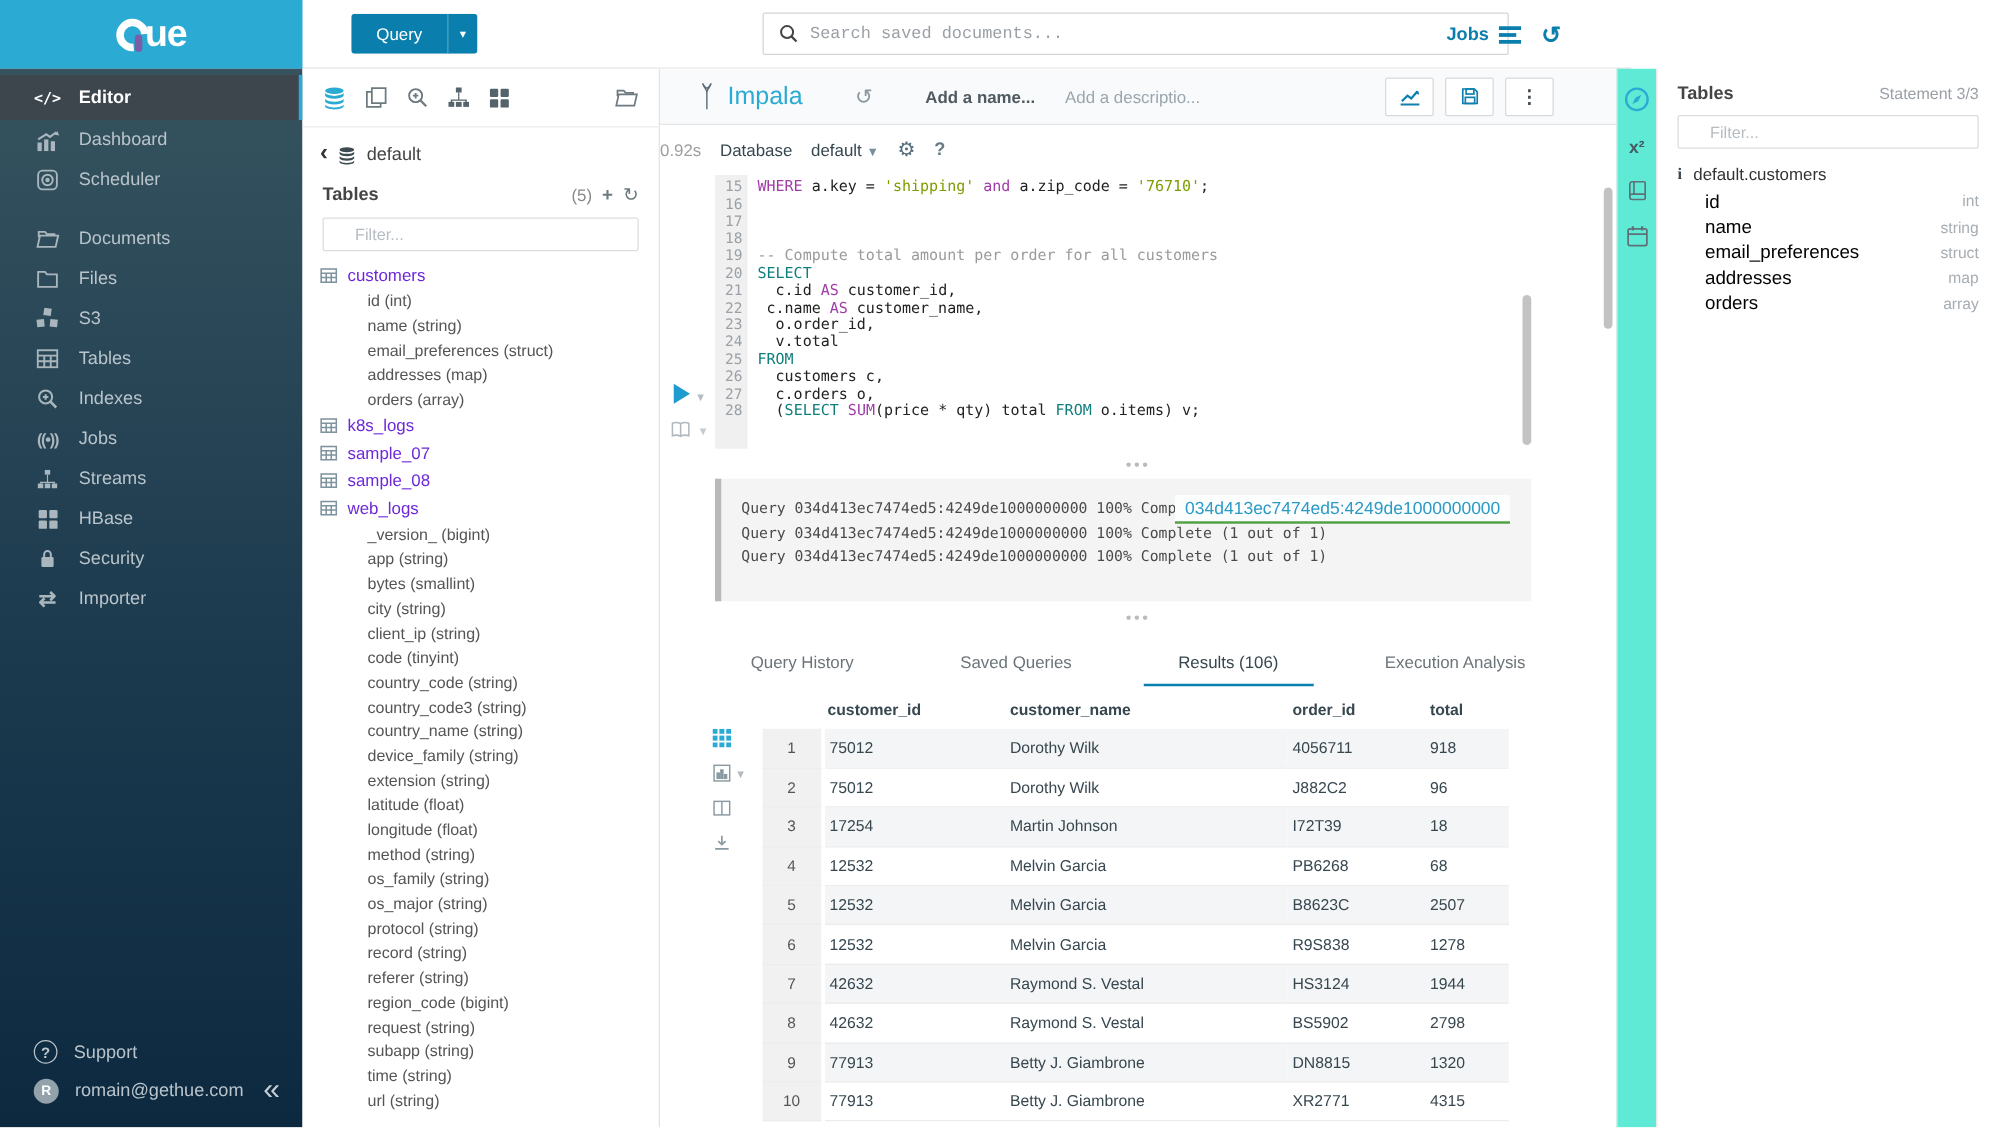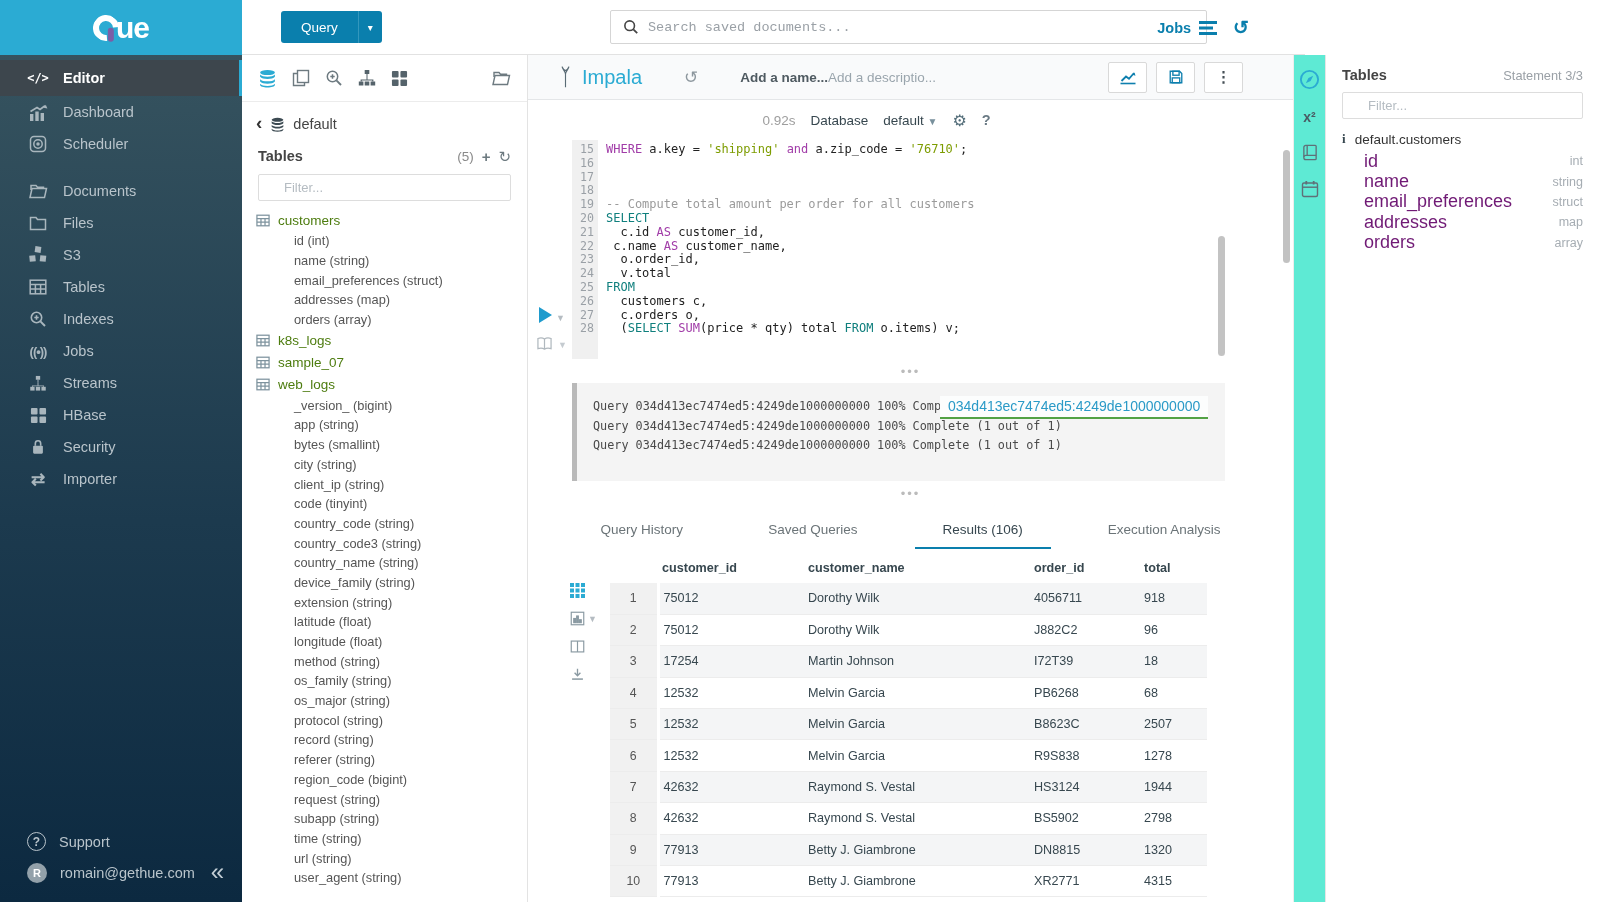--- a/index.html
+++ b/index.html
@@ -51,35 +51,35 @@
   .chev{font-size:19px;color:#333;font-weight:bold;cursor:pointer;line-height:1;margin-top:-3px}
   .db-row .icon{color:#3c4a52}
   .tables-head{display:flex;align-items:center;padding:6px 16px 4px 16px;gap:8px}
   .tables-head .t{font-weight:bold;font-size:14.5px;color:#444;flex:1}
   .tables-head .c{color:#8a8a8a;font-size:13.5px}
   .tables-head .icon{color:#6d7a80;cursor:pointer;font-size:15px}
   .assist-filter{margin:6px 16px 4px 16px}
   .assist-filter input,.rp-filter input{width:100%;height:27px;border:1px solid #ddd;border-radius:2px;padding:0 25px;font-size:13px;color:#555;outline:none;font-family:"Liberation Sans",sans-serif}
   .assist-filter input::placeholder,.rp-filter input::placeholder{color:#b5bcc2}
   #assist-tree{padding:4px 0 0 14px;overflow:hidden;height:calc(100% - 160px)}
-  .tree-table{height:22px;display:flex;align-items:center;gap:8px;font-size:13.5px;color:#4d7c0f;cursor:pointer}
+  .tree-table{height:22px;display:flex;align-items:center;gap:8px;font-size:13.5px;color:#6d28d9;cursor:pointer}
   .tree-table .icon{color:#7e939e}
   .tree-col{height:19.7px;display:flex;align-items:center;padding-left:38px;font-size:12.8px;color:#555;cursor:pointer}
 
   
   .editor{position:absolute;left:528px;top:55px;width:765px;bottom:0;background:#fff}
   .ed-header{height:45px;background:#f9fafb;border-bottom:1px solid #e4e6e8;display:flex;align-items:center;padding:0 0 0 30px}
   .engine{display:flex;align-items:center;gap:9px;color:#2babd3;font-size:20px}
   .ed-hist{margin-left:42px;color:#8d979e;font-size:17px;cursor:pointer}
   .ed-name{margin-left:42px;color:#4f5a61;font-weight:bold;font-size:13.5px;cursor:text}
-  .ed-desc{color:#9aa5ad;font-size:13.5px;cursor:text}
+  .ed-desc{margin-left:24px;color:#9aa5ad;font-size:13.5px;cursor:text}
   .ed-btns{margin-left:auto;margin-right:50px;display:flex;gap:9px}
   .ed-btn{width:39px;height:31px;background:#fff;border:1px solid #d9d9d9;border-radius:2px;display:flex;align-items:center;justify-content:center;cursor:pointer}
   .kebab{font-size:15px;font-weight:bold;color:#454f55;letter-spacing:0}
-  .status-row{height:40px;display:flex;align-items:center;justify-content:center;gap:15px;padding-right:68px}
+  .status-row{height:40px;display:flex;align-items:center;justify-content:flex-start;gap:15px;padding-right:68px}
   .dur{color:#9e9e9e;font-size:13.5px}
   .dbl{color:#37474f;font-size:13.5px}
   .dbv{color:#37474f;font-size:13.5px;cursor:pointer}
   .dbv .dcaret{color:#78909c;font-size:10px}
   .gear{font-size:16px;color:#546e7a;cursor:pointer}
   .qmark{font-size:14.5px;color:#6a7a84;font-weight:bold;cursor:pointer}
 
   .code-area{position:relative;display:flex;height:219px}
   .exec-rail{width:44px;position:relative}
   .play-btn{position:absolute;left:11px;top:167px;width:0;height:0;border-left:13px solid #1f9bcd;border-top:8px solid transparent;border-bottom:8px solid transparent;cursor:pointer}
@@ -131,21 +131,21 @@
   .x2{font-size:14px;font-weight:bold;color:#4a5a63}
   .rpanel{position:absolute;left:1325px;top:55px;right:0;bottom:0;background:#fff;border-left:1px solid #e5e5e5;padding:12px 18px 0 16px}
   .rp-head{display:flex;align-items:baseline}
   .rp-title{font-weight:bold;font-size:14.5px;color:#444;flex:1}
   .rp-stmt{color:#9aa0a6;font-size:12.8px}
   .rp-filter{margin-top:9px}
   .rp-table-row{display:flex;align-items:center;gap:9px;margin-top:12px;font-size:13.5px;color:#333;cursor:pointer}
   .info-i{font-weight:bold;color:#37474f;font-size:13px;font-family:"Liberation Serif",serif}
   #rp-cols{margin-top:4px}
   .rp-col{display:flex;align-items:center;height:20.4px;padding-left:22px}
-  .rp-col .n{flex:1;font-size:18px;color:#701a75}
+  .rp-col .n{flex:1;font-size:15px;color:#000000}
   .rp-col .t{font-size:12.5px;color:#a6adb3}
 </style>
 </head>
 <body>
 
 <div class="app">
 
   <div class="topbar">
     <div class="logo-area">
       <span class="logo">
@@ -416,20 +416,29 @@
           <span>k8s_logs</span>
         </div>
         <div class="tree-table">
           <span class="icon ">
             <svg width="14" height="13" viewBox="0 0 18 16" fill="none" stroke="currentColor" stroke-width="1.6">
               <rect x="1.2" y="1.2" width="15.6" height="13.6"></rect>
               <path d="M1.2 5.5 h15.6 M1.2 10 h15.6 M6.4 5.5 v9.3 M11.6 5.5 v9.3"></path>
             </svg>
           </span>
           <span>sample_07</span>
+        </div>
+        <div class="tree-table">
+          <span class="icon ">
+            <svg width="14" height="13" viewBox="0 0 18 16" fill="none" stroke="currentColor" stroke-width="1.6">
+              <rect x="1.2" y="1.2" width="15.6" height="13.6"></rect>
+              <path d="M1.2 5.5 h15.6 M1.2 10 h15.6 M6.4 5.5 v9.3 M11.6 5.5 v9.3"></path>
+            </svg>
+          </span>
+          <span>sample_08</span>
         </div>
         <div class="tree-table">
           <span class="icon ">
             <svg width="14" height="13" viewBox="0 0 18 16" fill="none" stroke="currentColor" stroke-width="1.6">
               <rect x="1.2" y="1.2" width="15.6" height="13.6"></rect>
               <path d="M1.2 5.5 h15.6 M1.2 10 h15.6 M6.4 5.5 v9.3 M11.6 5.5 v9.3"></path>
             </svg>
           </span>
           <span>web_logs</span>
         </div>

